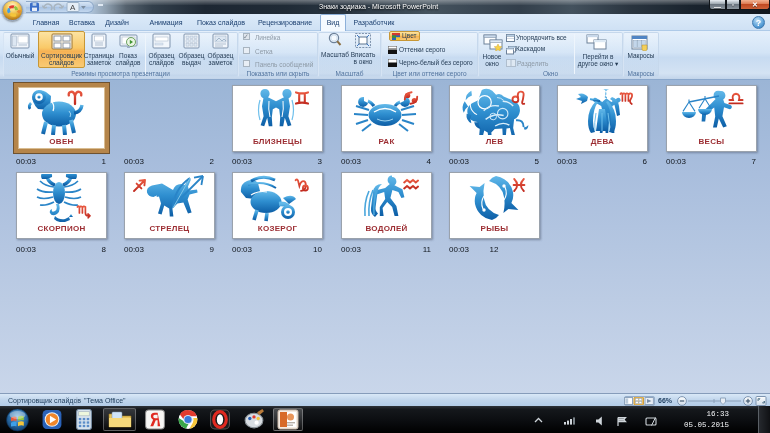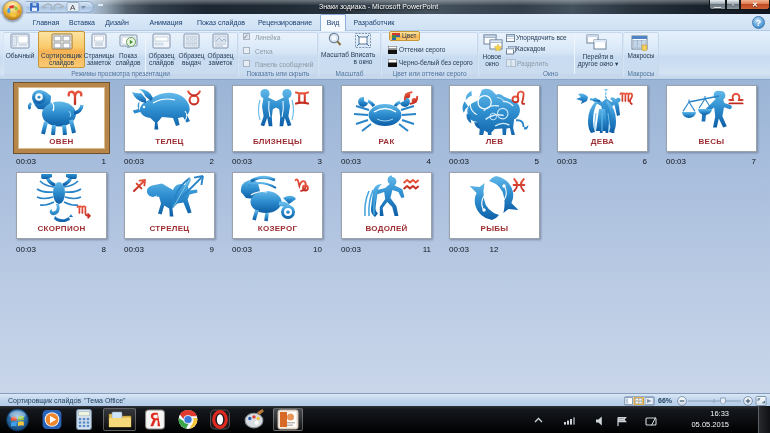--- a/index.html
+++ b/index.html
@@ -70,21 +70,21 @@
 #selframe { position:absolute; left:14px; top:3px; margin:0; width:95px; height:70px;
   border:4px solid #b5854a; outline:1px solid #6e5230; box-shadow:inset 0 0 0 1px #d9bd92; background:transparent; z-index:5; }
 
 
 #statusbar { left:0; top:393px; width:770px; height:13px;
   background:linear-gradient(#d9e8f7,#c0d5ec 50%,#b3cce8); border-top:1px solid #869cba; font-size:7px; color:#23415f; }
 #statusbar .st { position:absolute; top:3px; white-space:nowrap; }
 
 
 #taskbar { left:0; top:406px; width:770px; height:27px;
-  background:linear-gradient(#2e3339,#15181c 12%,#0b0d10 55%,#000); }
+  background:linear-gradient(#2e3339,#15181c 12%,#0b0d10 55%,#000);font-family:Liberation Mono, monospace; }
 .tbtn { position:absolute; top:2px; width:26px; height:23px; border-radius:2px; }
 .tbtn.open { border:1px solid rgba(255,255,255,.28); background:linear-gradient(rgba(255,255,255,.14),rgba(255,255,255,.03)); }
 #clock { position:absolute; right:41px; top:3px; color:#f4f6f8; font-size:7.5px; text-align:right; line-height:10.5px; white-space:nowrap;}
 #showdesk { position:absolute; right:0; top:0; width:12px; height:27px; border-left:1px solid #5a6066; background:linear-gradient(90deg,#26292e,#101114); }
 </style>
 </head>
 <body>
 <div id="app">
 
   <div id="titlebar" class="abs"></div>
@@ -325,35 +325,20 @@
 <path d="M50 24 q3 3 1 6" stroke="#9fd4f0" stroke-width="1" fill="none"></path>
         </svg>
       <svg style="position:absolute;right:23px;top:4px;" width="16" height="16" viewBox="0 0 16 16">
           <path d="M8 14 L8 6 M8 6 Q7 1.4 3.8 1.8 Q1.2 2.4 1.8 5.4 M8 6 Q9 1.4 12.2 1.8 Q14.8 2.4 14.2 5.4" stroke="url(#zr)" stroke-width="2.3" fill="none" stroke-linecap="round"></path>
         </svg>
       <div class="slide-title">ОВЕН</div>
     </div>
     <div class="tlabel" style="left:16px;top:76.5px;">00:03</div>
     <div class="tlabel" style="left:16px;top:76.5px;width:90px;text-align:right;">1</div>
     <div id="selframe"></div>
-    <div class="slide" style="left:124px;top:4.5px;">
-      <svg style="position:absolute;left:2px;top:1px;" width="84" height="48" viewBox="0 0 84 48">
-          <path fill="url(#zb)" d="M12 24 q2-9 12-12 12-9 26-5 9 3 12 11 2 6-2 10 l3 6-3.4 1.4-3.6-5.4 -5 1 1.6 7 -3.6 1-3-8 -11-1 -4.6 5.6 1 7h-4l.6-7 -4.6-4.6 q-8-1-10-6 l-6 1.6 -1.6-3 5.6-1.6 q-2-4 1-8z"></path>
-<path d="M19 16 Q8 14 5 5 q6 2 9 1 l5 6z" fill="url(#zb)"></path>
-<path d="M26 11 Q22 2 12 2 q5 3 6 7 l6 5z" fill="url(#zb)"></path>
-<circle cx="17" cy="20" r="1.2" fill="#fff"></circle>
-<path d="M26 16 q10-6 22-3" stroke="#fff" stroke-width="1.2" fill="none"></path>
-<path d="M58 24 q4 5-1 11" stroke="#fff" stroke-width="1" fill="none"></path>
-        </svg>
-      <svg style="position:absolute;right:12px;top:4px;" width="16" height="16" viewBox="0 0 16 16">
-          <circle cx="8" cy="10" r="4.4" stroke="url(#zr)" stroke-width="2.1" fill="none"></circle>
-          <path d="M2.2 1.4 Q4 5.2 8 5.6 M13.8 1.4 Q12 5.2 8 5.6" stroke="url(#zr)" stroke-width="2.1" fill="none" stroke-linecap="round"></path>
-        </svg>
-      <div class="slide-title">ТЕЛЕЦ</div>
-    </div>
     <div class="tlabel" style="left:124px;top:76.5px;">00:03</div>
     <div class="tlabel" style="left:124px;top:76.5px;width:90px;text-align:right;">2</div>
     <div class="slide" style="left:232px;top:4.5px;">
       <svg style="position:absolute;left:2px;top:1px;" width="84" height="48" viewBox="0 0 84 48">
           <path fill="url(#zb)" d="M30 2c2.8 0 4.6 2 4.6 4.6 0 1.6-.6 2.8-1.6 3.6l8 4 8-4c-1-0.8-1.6-2-1.6-3.6 0-2.6 1.8-4.6 4.6-4.6s4.6 2 4.6 4.6c0 2.2-1.2 4-3 4.6l1.4 8-1.6 10 3 9-3.6 1-3-8.4-1.6 8.4h-3.6l.6-9-1-8-3.2-1.6-3.2 1.6-1 8 .6 9h-3.6l-1.6-8.4-3 8.4-3.6-1 3-9-1.6-10 1.4-8c-1.8-.6-3-2.4-3-4.6 0-2.6 1.8-4.6 4.6-4.6z"></path>
 <path d="M25 13 q-3 10 0 20" stroke="#6fc0ec" stroke-width="1.2" fill="none"></path>
 <path d="M57 13 q3 10 0 20" stroke="#6fc0ec" stroke-width="1.2" fill="none"></path>
 <path d="M34 14 q-1 8 1 16" stroke="#fff" stroke-width="1" fill="none"></path>
 <path d="M48 14 q1 8-1 16" stroke="#fff" stroke-width="1" fill="none"></path>
         </svg>

